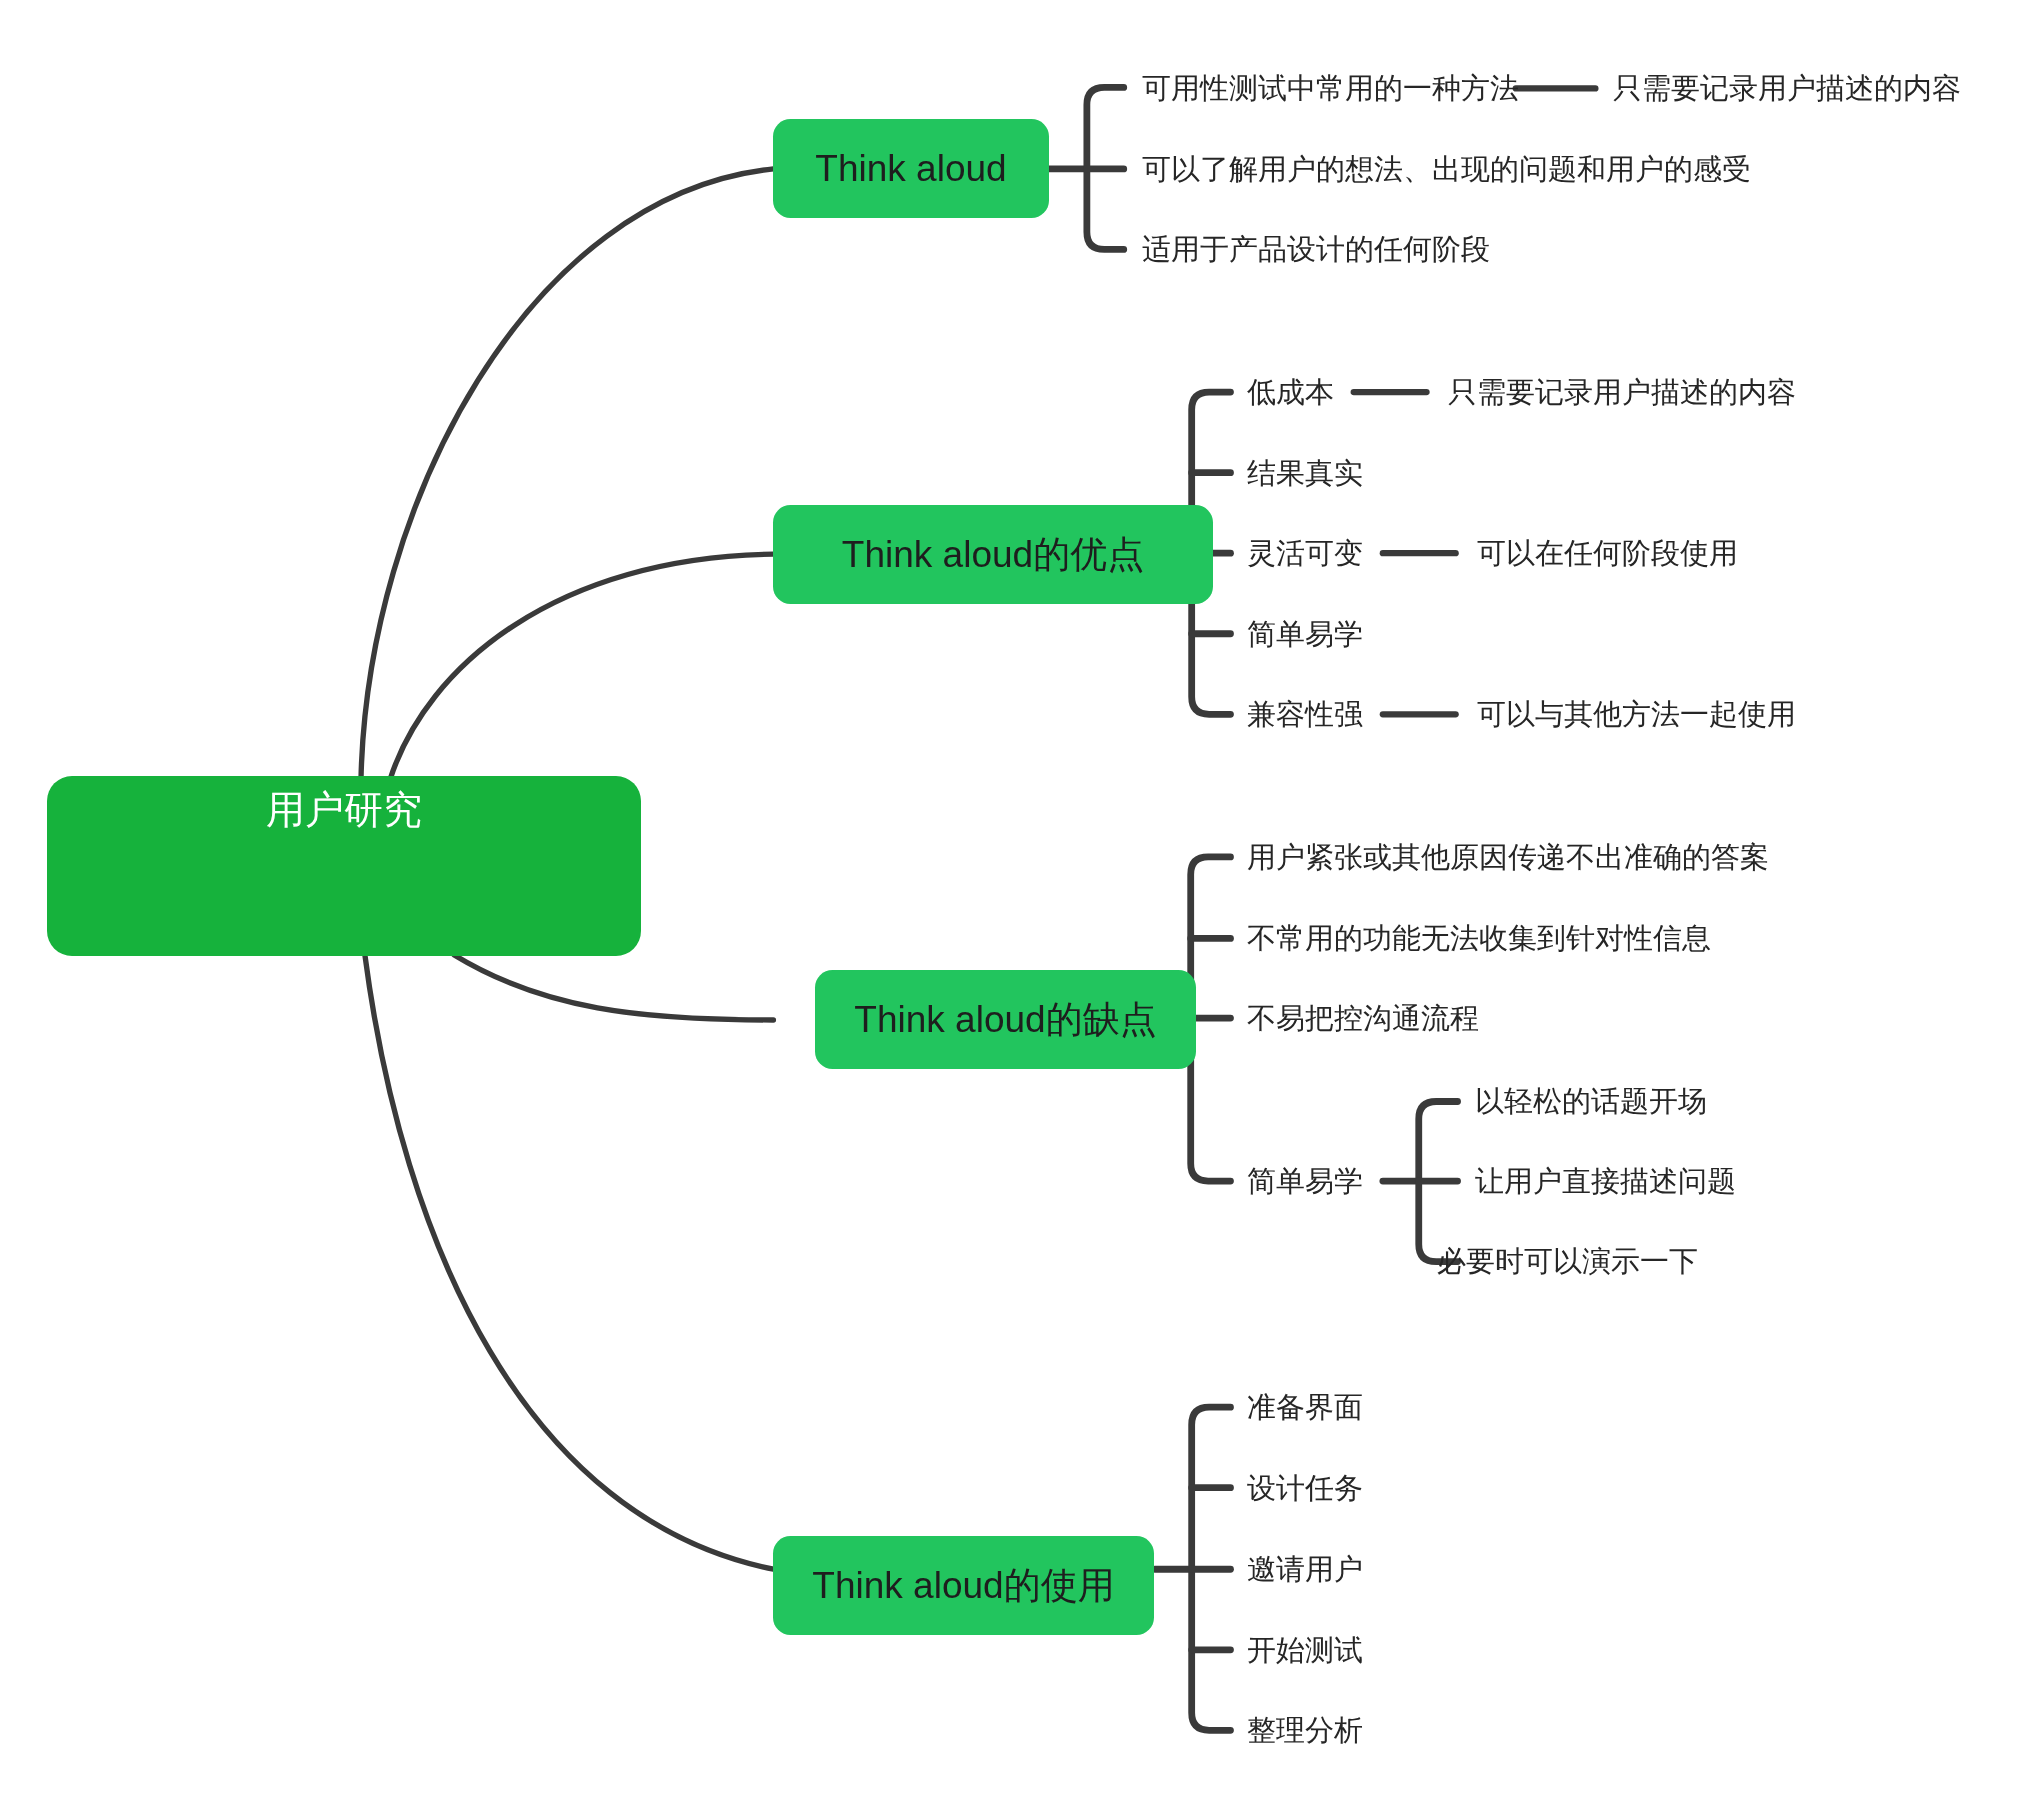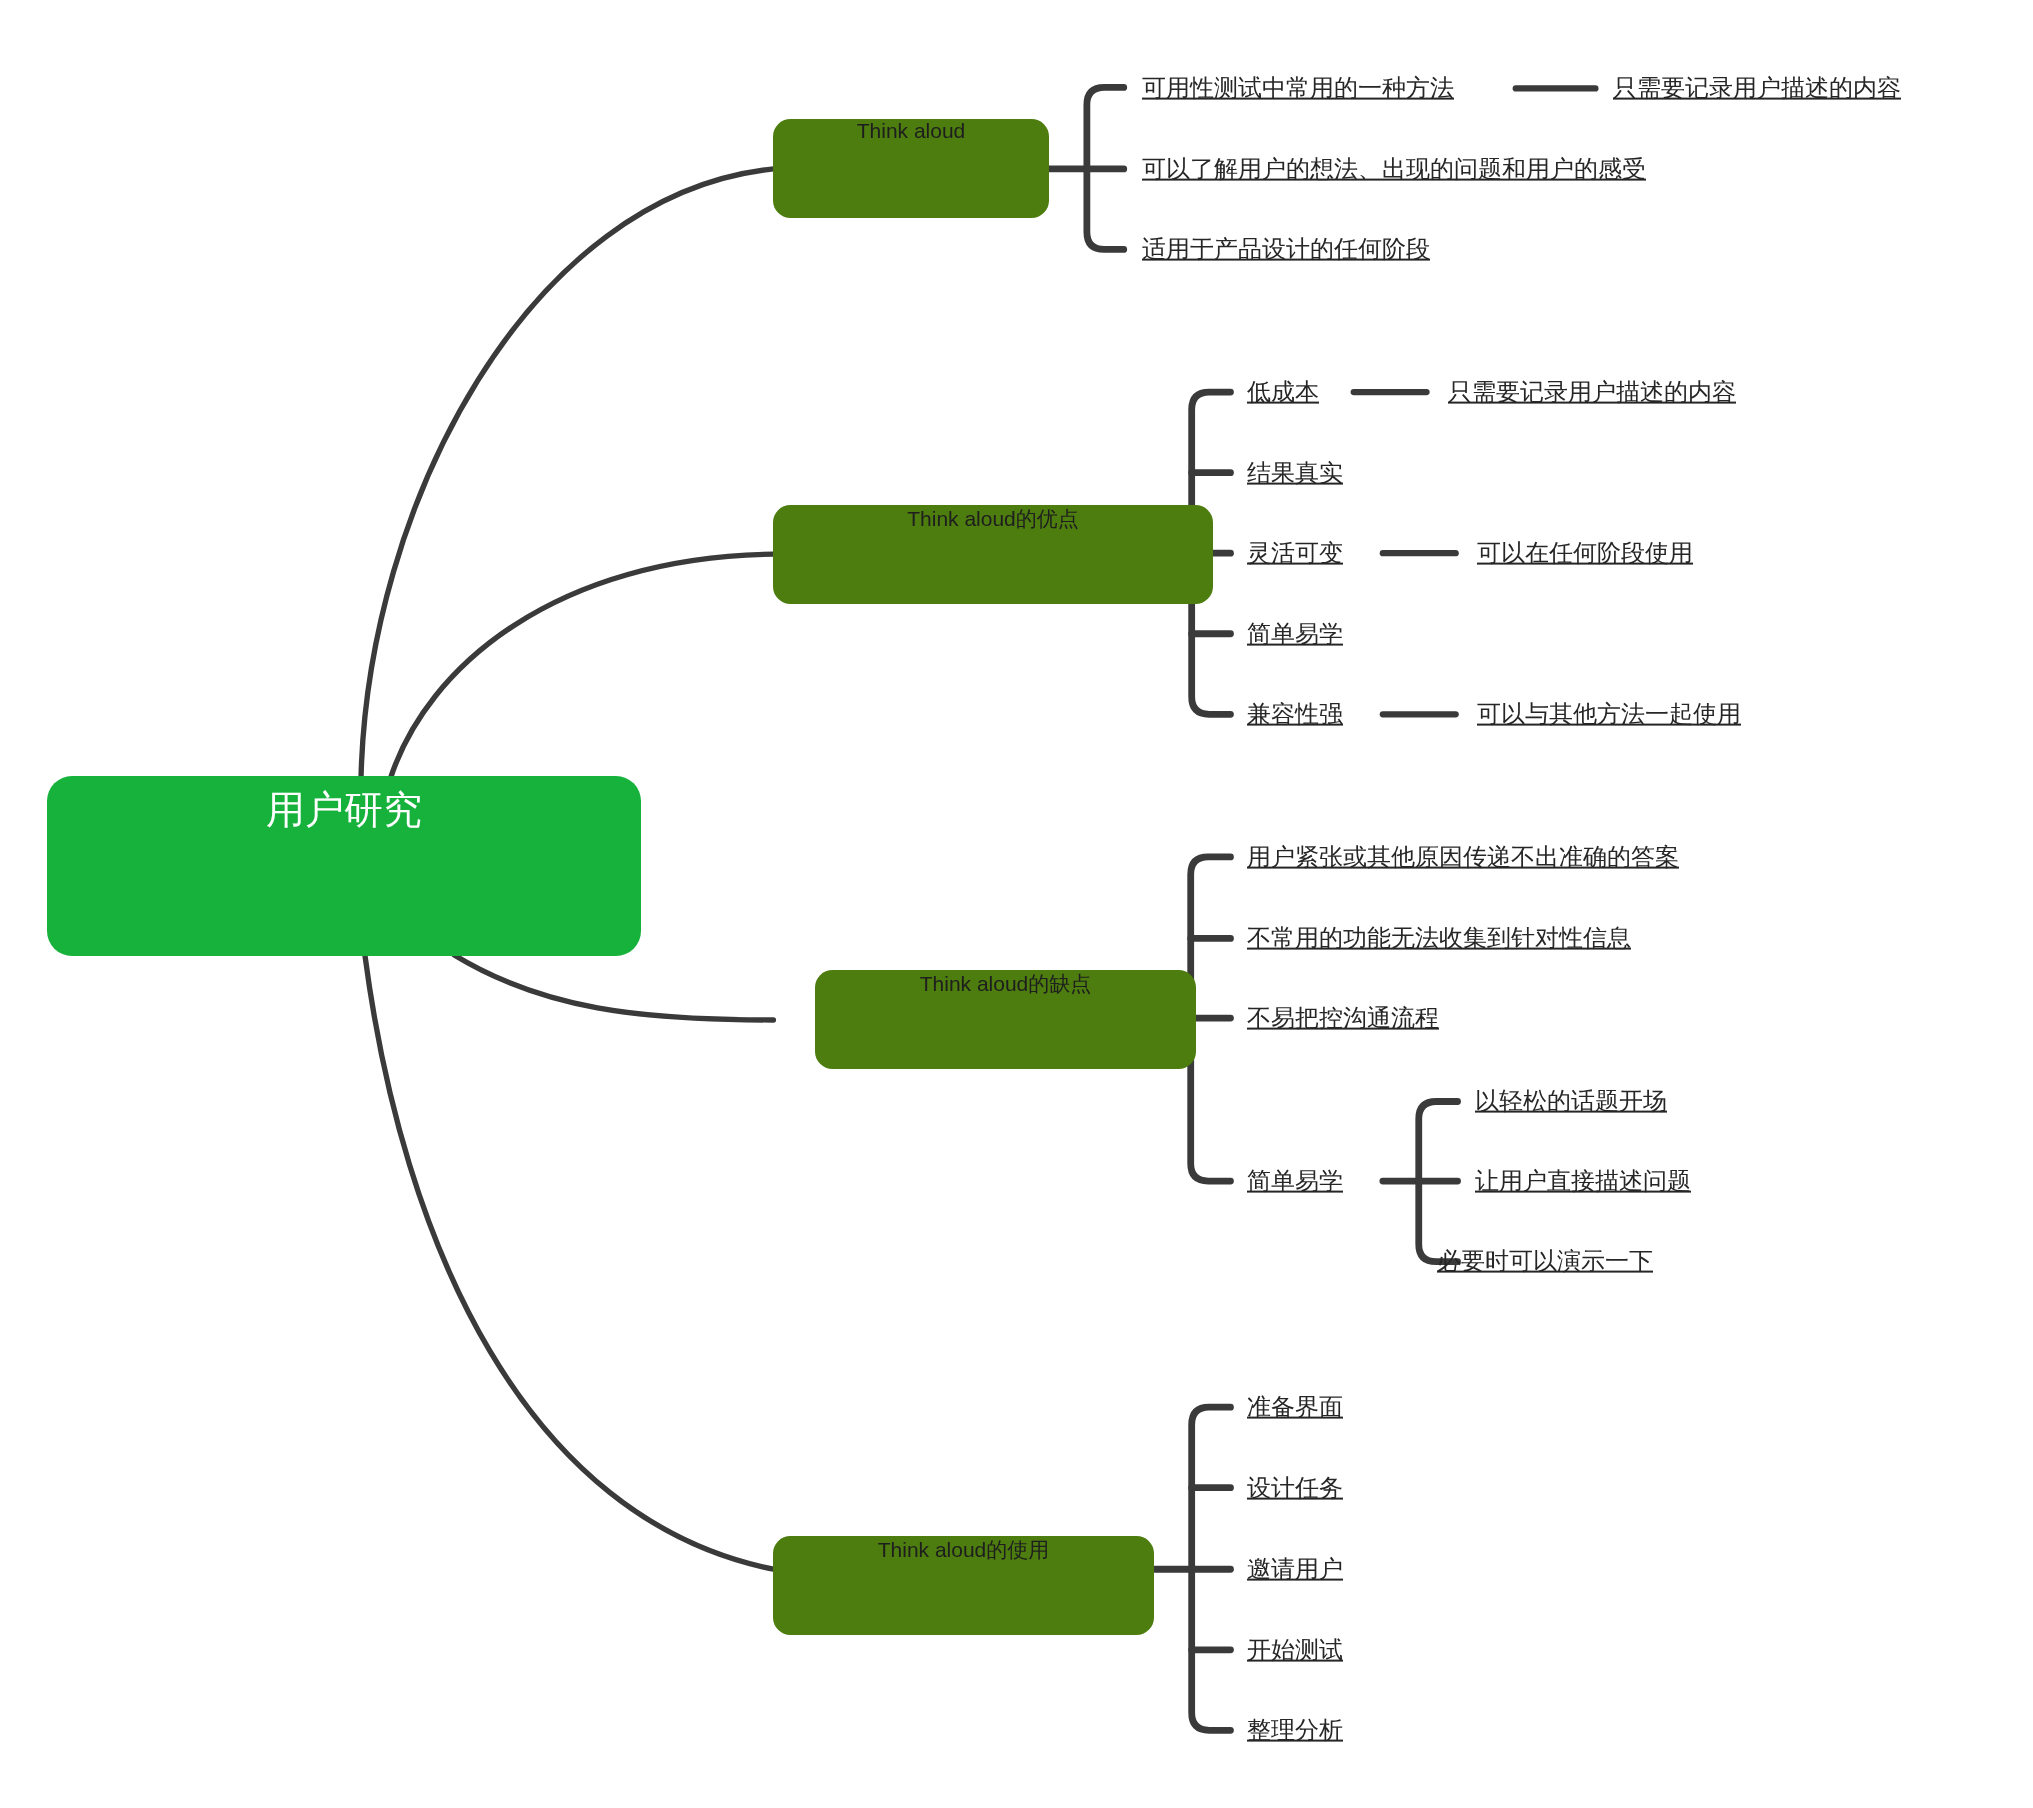--- a/index.html
+++ b/index.html
@@ -15,31 +15,31 @@
   .elbow{fill:none;stroke:#3a3a3a;stroke-width:7;stroke-linecap:round;stroke-linejoin:round;}
   .dash{fill:none;stroke:#3a3a3a;stroke-width:6.5;stroke-linecap:round;}
   .root{
     position:absolute;left:47px;top:776px;width:594px;height:180px;
     background:#16b23c;border-radius:25px;
     display:flex;flex-direction:column;align-items:center;justify-content:flex-start;
     color:#ffffff;font-size:39px;line-height:1.75;text-align:center;
     white-space:nowrap;
   }
   .branch{
-    position:absolute;height:99px;background:#4d7c0f;border-radius:17.5px;
-    display:flex;justify-content:center;
-    color:#1e1e1e;font-size:21px;white-space:nowrap;
+    position:absolute;height:99px;background:#22c55e;border-radius:17.5px;
+    display:flex;align-items:center;justify-content:center;
+    color:#1e1e1e;font-size:37px;white-space:nowrap;
   }
   .b0{left:773px;top:119px;width:276px;}
   .b1{left:773px;top:505px;width:440px;}
   .b2{left:773px;top:970px;width:381px;margin-left:42px;}
   .b3{left:773px;top:1520px;width:381px;margin-top:16px;}
   .leaf{
     position:absolute;transform:translateY(-50%);
-    color:#262626;font-size:24px;white-space:nowrap;line-height:1.2;text-decoration:underline;
+    color:#262626;font-size:29px;white-space:nowrap;line-height:1.2;
   }
 </style>
 </head>
 <body>
 
 <div id="canvas">
 
   <svg id="connectors" viewBox="0 0 2096 1864" xmlns="http://www.w3.org/2000/svg">
 
     <path class="curve" d="M 372 803 C 378 520, 545 200, 797 174"></path>

